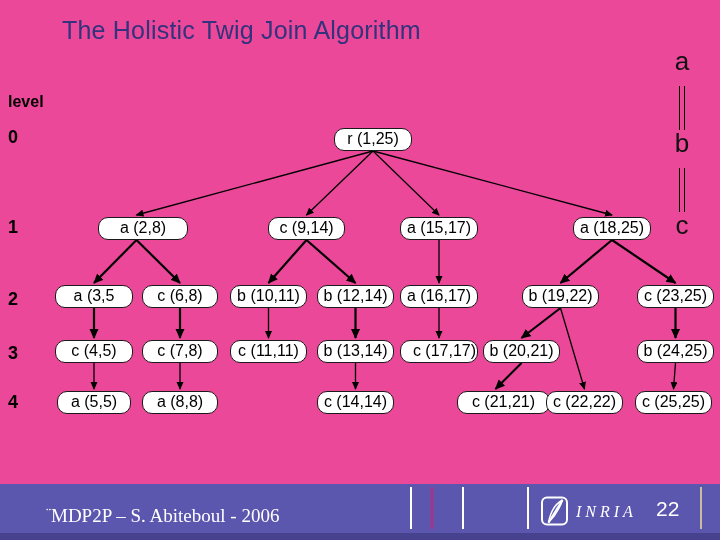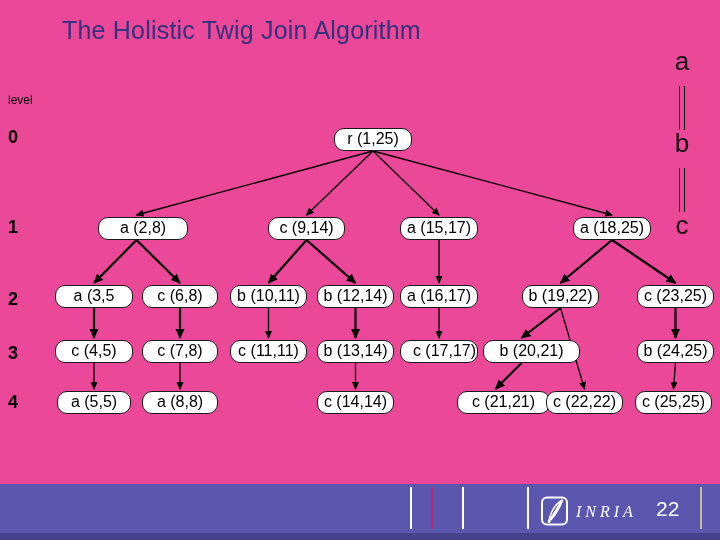--- a/index.html
+++ b/index.html
@@ -1,20 +1,20 @@
 <!DOCTYPE html>
 <html style="--title_color: #32327d; --bar: #5b56ae; --bar_dark: #47428e;"><head>
 <meta charset="utf-8">
 <style>
   html,body{margin:0;padding:0;background:#888;}
   .slide{position:relative;width:720px;height:540px;background:#ec4899;overflow:hidden;
          font-family:"Liberation Sans",sans-serif;}
   .title{position:absolute;left:62px;top:16px;font-size:25px;color:var(--title_color,#32327d);
          letter-spacing:0.2px;white-space:nowrap;}
-  .level-label{position:absolute;left:8px;top:93px;font-size:12px;font-weight:normal;color:#000;}
+  .level-label{position:absolute;left:8px;top:93px;font-size:16px;font-weight:bold;color:#000;}
   .tick{position:absolute;left:8px;font-size:18px;font-weight:bold;color:#000;}
   .tick.lv0{top:127px}.tick.lv1{top:217px}.tick.lv2{top:289px}.tick.lv3{top:343px}.tick.lv4{top:392px}
 
   
   .qletter{position:absolute;left:670px;width:24px;text-align:center;font-size:26px;color:#111;}
   .qletter.qa{top:46px}.qletter.qb{top:128px}.qletter.qc{top:210px}
   .dline{position:absolute;left:679px;width:4px;border-left:1.6px solid #000;border-right:1.6px solid #000;}
   .dline.d1{top:86px;height:44px}.dline.d2{top:168px;height:44px}
 
   
@@ -105,39 +105,40 @@
       <div class="node" style="left: 230px; top: 285px; width: 77px;">b (10,11)</div>
       <div class="node" style="left: 317px; top: 285px; width: 77px;">b (12,14)</div>
       <div class="node" style="left: 400px; top: 285px; width: 78px;">a (16,17)</div>
       <div class="node" style="left: 522px; top: 285px; width: 77px;">b (19,22)</div>
       <div class="node" style="left: 637px; top: 285px; width: 77px;">c (23,25)</div>
       <div class="node" style="left: 55px; top: 340px; width: 78px;">c (4,5)</div>
       <div class="node" style="left: 142px; top: 340px; width: 76px;">c (7,8)</div>
       <div class="node" style="left: 230px; top: 340px; width: 77px;">c (11,11)</div>
       <div class="node" style="left: 317px; top: 340px; width: 77px;">b (13,14)</div>
       <div class="node" style="left: 400px; top: 340px; width: 78px; padding-left: 11px;">c (17,17)</div>
-      <div class="node" style="left: 483px; top: 340px; width: 97px;">b (20,21)</div>
+      <div class="node" style="left: 483px; top: 340px; width: 77px;">b (20,21)</div>
       <div class="node" style="left: 637px; top: 340px; width: 77px;">b (24,25)</div>
       <div class="node" style="left: 57px; top: 391px; width: 74px;">a (5,5)</div>
       <div class="node" style="left: 142px; top: 391px; width: 76px;">a (8,8)</div>
       <div class="node" style="left: 317px; top: 391px; width: 77px;">c (14,14)</div>
       <div class="node" style="left: 457px; top: 391px; width: 93px;">c (21,21)</div>
       <div class="node" style="left: 546px; top: 391px; width: 77px;">c (22,22)</div>
       <div class="node" style="left: 635px; top: 391px; width: 77px;">c (25,25)</div>
     </div>
 
   <div class="footer-bar"></div>
   <div class="footer-bar-dark"></div>
   <div id="dividers">
       <div class="divider" style="left: 410px; background: rgb(255, 255, 255);"></div>
       <div class="divider" style="left: 431px; background: rgb(194, 38, 125);"></div>
       <div class="divider" style="left: 462px; background: rgb(255, 255, 255);"></div>
       <div class="divider" style="left: 527px; background: rgb(255, 255, 255);"></div>
       <div class="divider" style="left: 700px; background: rgb(201, 189, 157);"></div>
     </div>
+  <div class="credit"><span class="mark">¨</span><span>MDP2P – S. Abiteboul - 2006</span></div>
   <div class="logo">
     <svg width="30" height="32" viewBox="0 0 30 32">
       <rect x="2" y="2.5" width="25" height="27" rx="5" fill="none" stroke="#ffffff" stroke-width="2"></rect>
       <path d="M22.5 5 L8.5 27.5" stroke="#ffffff" stroke-width="2" fill="none"></path>
       <path d="M22.5 5 C15 9 10.5 17 8.5 27.5" stroke="#ffffff" stroke-width="1.5" fill="none"></path>
       <path d="M22.5 5 C19.5 14 15 21 8.5 27.5" stroke="#ffffff" stroke-width="1.5" fill="none"></path>
     </svg>
   </div>
   <div class="brand">INRIA</div>
   <div class="page-num">22</div>

